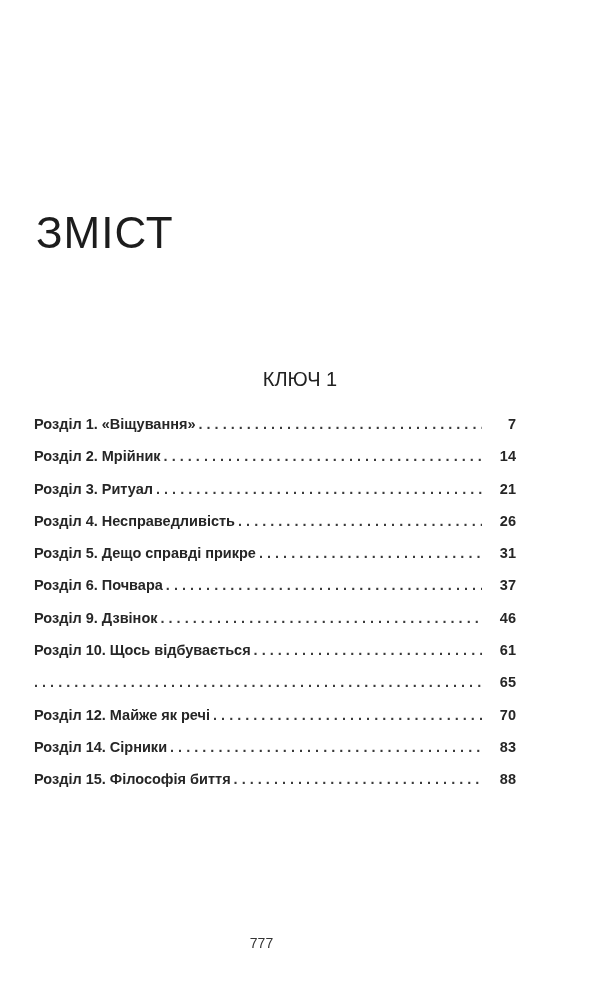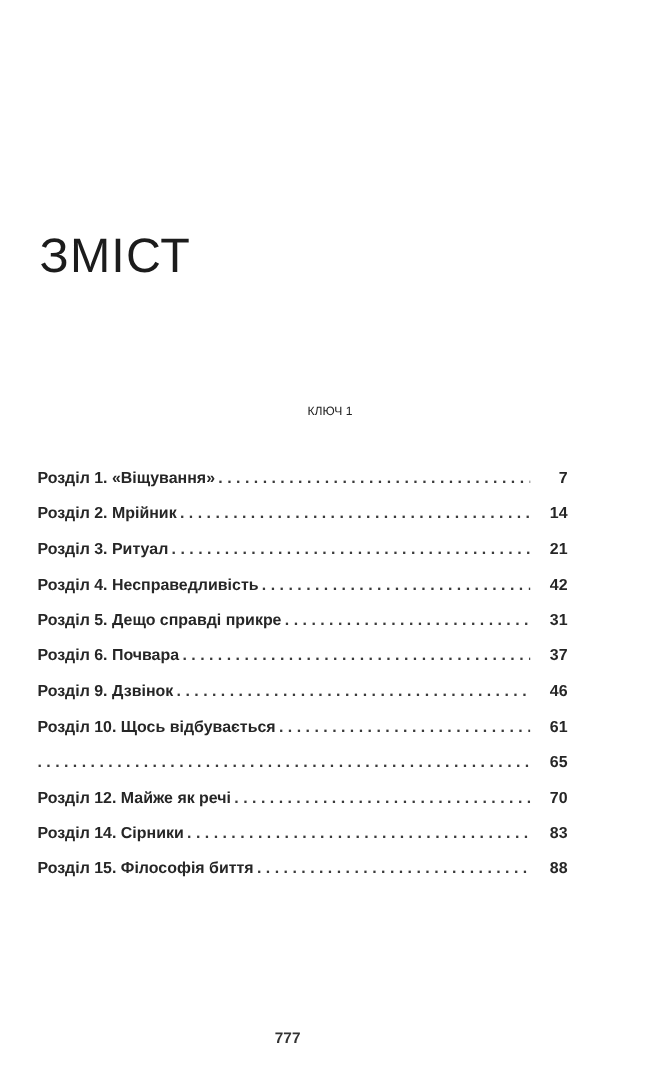--- a/index.html
+++ b/index.html
@@ -25,27 +25,27 @@
       letter-spacing: 1px;
       color: #1c1c1c;
       padding-left: 36px;
     }
     .section-title {
       position: absolute;
       top: 368px;
       left: 0;
       width: 600px;
       text-align: center;
-      font-size: 11px;
+      font-size: 20px;
       font-weight: 500;
       color: #222;
     }
     .toc {
       position: absolute;
-      top: 427px;
+      top: 416px;
       left: 34px;
       width: 482px;
     }
     .toc-row {
       display: flex;
       align-items: baseline;
       height: 32.3px;
       font-size: 14.5px;
       font-weight: 600;
       color: #262626;
@@ -71,21 +71,21 @@
       text-align: right;
       padding-left: 4px;
     }
     .page-number {
       position: absolute;
       top: 935px;
       left: 0;
       width: 523px;
       text-align: center;
       font-size: 14px;
-      font-weight: 700;
+      font-weight: 400;
       color: #333;
     }
   </style>
 </head>
 <body>
 
 <div class="page-title">ЗМІСТ</div>
 
 <div class="section-title">КЛЮЧ 1</div>
 
@@ -101,21 +101,21 @@
     <span class="toc-page">14</span>
   </div>
   <div class="toc-row">
     <span class="toc-label">Розділ 3. Ритуал</span>
     <span class="toc-leader"></span>
     <span class="toc-page">21</span>
   </div>
   <div class="toc-row">
     <span class="toc-label">Розділ 4. Несправедливість</span>
     <span class="toc-leader"></span>
-    <span class="toc-page">42</span>
+    <span class="toc-page">26</span>
   </div>
   <div class="toc-row">
     <span class="toc-label">Розділ 5. Дещо справді прикре</span>
     <span class="toc-leader"></span>
     <span class="toc-page">31</span>
   </div>
   <div class="toc-row">
     <span class="toc-label">Розділ 6. Почвара</span>
     <span class="toc-leader"></span>
     <span class="toc-page">37</span>

